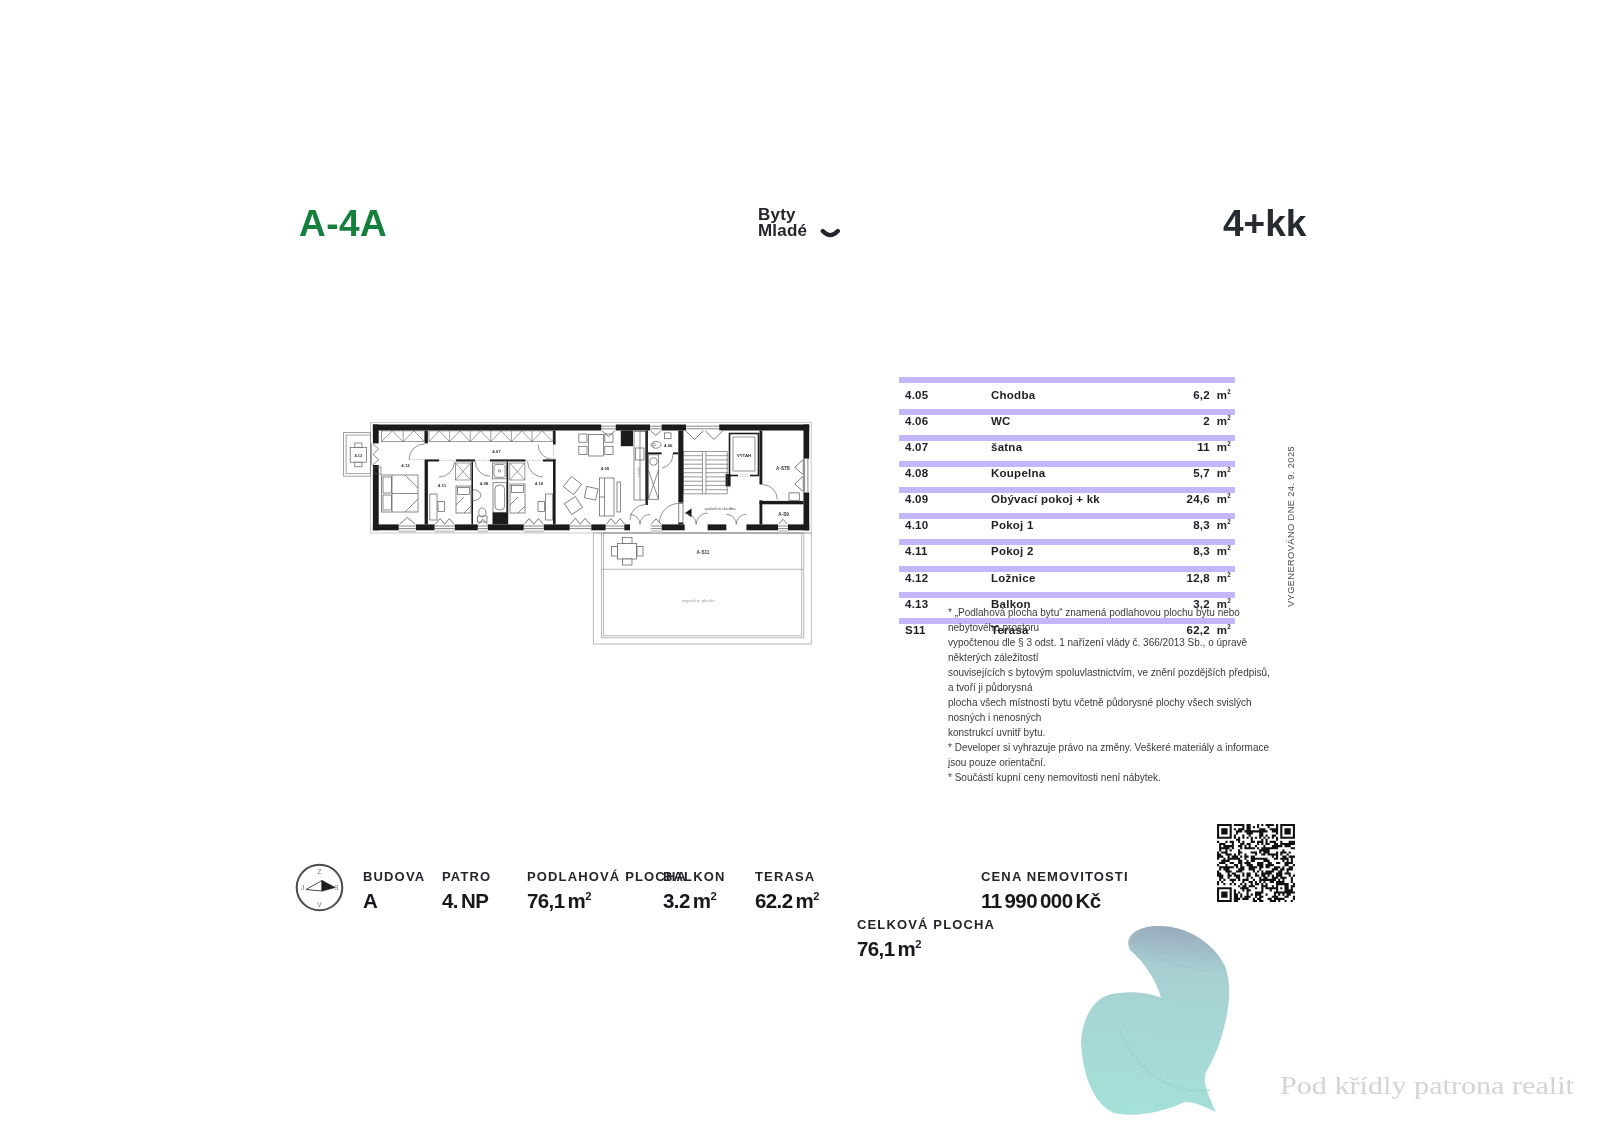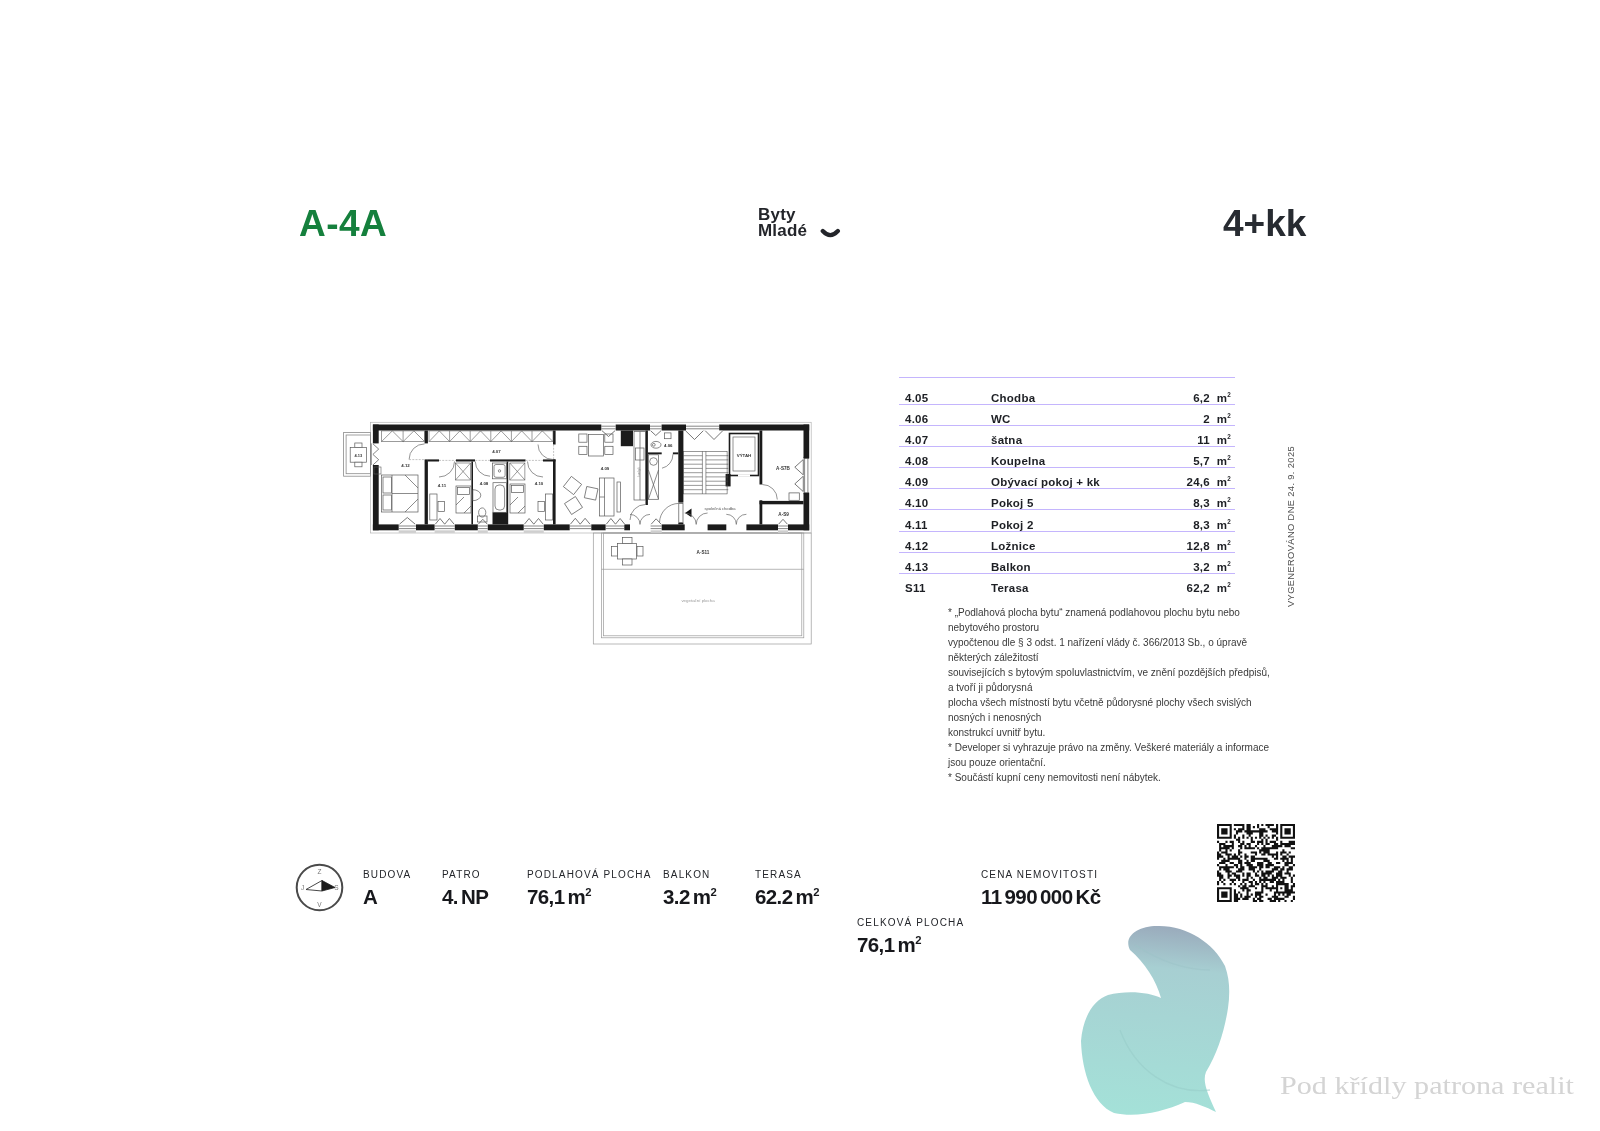--- a/index.html
+++ b/index.html
@@ -1,25 +1,25 @@
 <!DOCTYPE html>
 <html><head>
 <meta charset="utf-8">
 <style>
   html,body{margin:0;padding:0;background:#fff;width:1600px;height:1131px;overflow:hidden;}
   body{font-family:"Liberation Sans", sans-serif;position:relative;}
   .abs{position:absolute;}
   sup{font-size:55%;vertical-align:super;line-height:0;}
   .tbl{position:absolute;left:899px;top:377px;width:336px;color:#1d1f24;}
-  .tr{height:20.2px;border-top:1px solid #c4b5fd;display:flex;align-items:flex-end;font-size:11.5px;font-weight:bold;letter-spacing:0.25px;}
+  .tr{height:20.2px;border-top:6px solid #c4b5fd;display:flex;align-items:flex-start;font-size:11.5px;font-weight:bold;letter-spacing:0.25px;}
   .tr:first-child{height:19.5px;padding-top:6px;}
   .c1{width:86px;padding-left:6px;}
   .c2{flex:1;}
   .c3{text-align:right;padding-right:4px;}
-  .lbl{font-size:10px;font-weight:normal;letter-spacing:1.15px;color:#23252a;}
+  .lbl{font-size:13px;font-weight:bold;letter-spacing:1.15px;color:#23252a;}
   .val{font-size:20.5px;font-weight:bold;color:#17181c;margin-top:5px;letter-spacing:-0.6px;word-spacing:-2px;}
 </style>
 </head>
 <body>
 
 <div class="abs" style="left:299px;top:202.5px;font-size:37px;font-weight:bold;color:#15803d;letter-spacing:0.5px;">A-4A</div>
 
 <div class="abs" style="left:758px;top:207px;font-size:17px;font-weight:bold;color:#23252a;line-height:15.5px;letter-spacing:0.2px;">Byty<br>Mladé</div>
 
 <svg class="abs" style="left:820px;top:228px;" width="22" height="13" viewBox="0 0 24 14">
@@ -49,21 +49,21 @@
       <span class="c2">Koupelna</span>
       <span class="c3">5,7&nbsp;&nbsp;m<sup>2</sup></span>
     </div>
   <div class="tr">
       <span class="c1">4.09</span>
       <span class="c2">Obývací pokoj + kk</span>
       <span class="c3">24,6&nbsp;&nbsp;m<sup>2</sup></span>
     </div>
   <div class="tr">
       <span class="c1">4.10</span>
-      <span class="c2">Pokoj 5</span>
+      <span class="c2">Pokoj 1</span>
       <span class="c3">8,3&nbsp;&nbsp;m<sup>2</sup></span>
     </div>
   <div class="tr">
       <span class="c1">4.11</span>
       <span class="c2">Pokoj 2</span>
       <span class="c3">8,3&nbsp;&nbsp;m<sup>2</sup></span>
     </div>
   <div class="tr">
       <span class="c1">4.12</span>
       <span class="c2">Ložnice</span>

